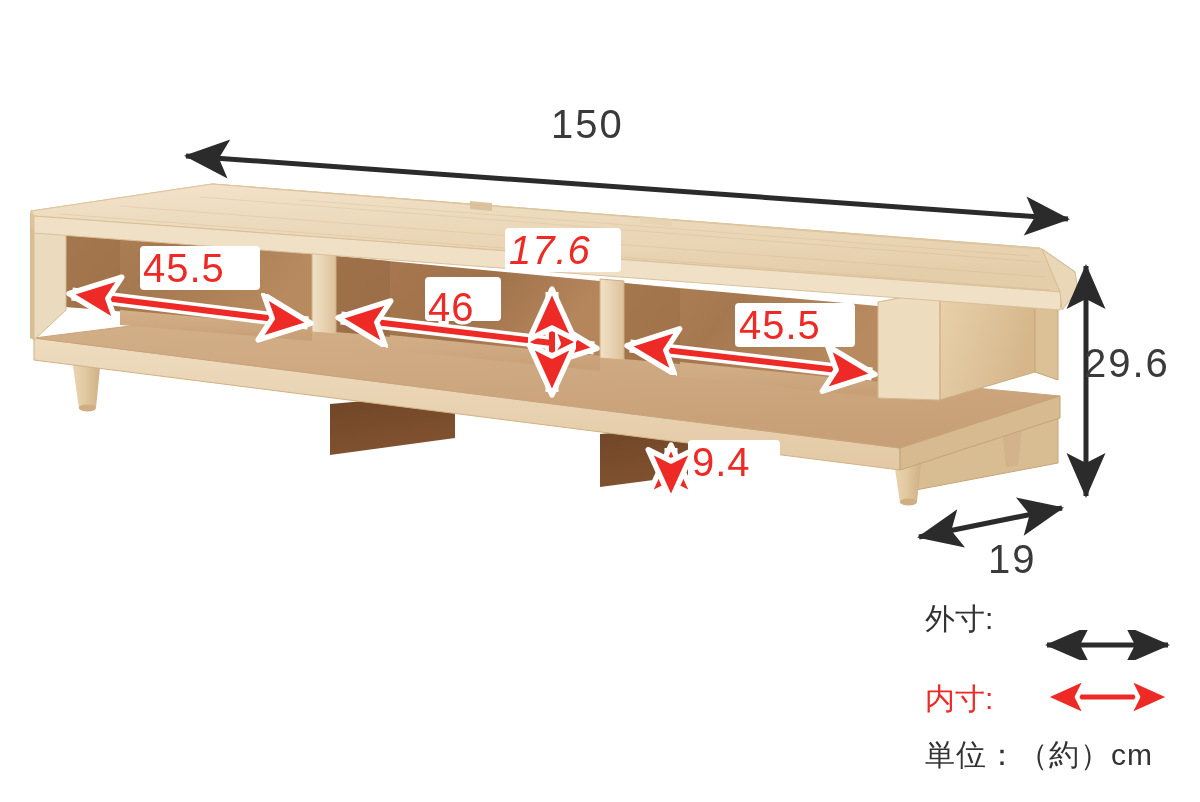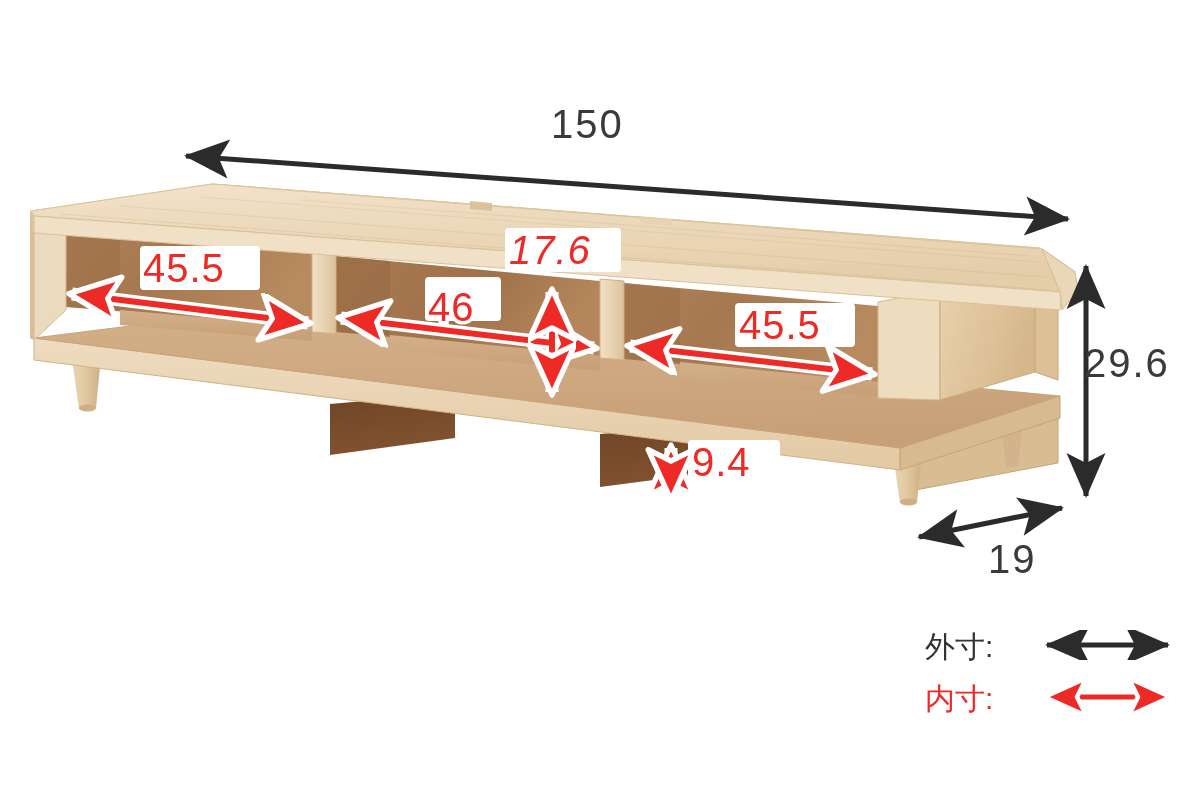--- a/index.html
+++ b/index.html
@@ -218,34 +218,37 @@
   <div class="dim-label inner-label" style="left:509px;top:230px;font-style:italic;">
     <span>17.6</span>
   </div>
 
   <div class="dim-label inner-label" style="left:692px;top:442px;">
     <span>9.4</span>
   </div>
 
   <div class="legend" style="left:0;top:0;width:1200px;height:802px;">
 
-    <div class="legend-row" style="left:925px;top:632px;">
+    <div class="legend-row" style="left:925px;top:604px;">
       <span class="legend-text outer">外寸:</span>
     </div>
     <svg style="position:absolute;left:1035px;top:630px;" width="145" height="30" viewBox="0 0 145 30">
       <line x1="12" y1="15" x2="133" y2="15" stroke="#2b2b2b" stroke-width="5" marker-start="url(#arrBlackStart)" marker-end="url(#arrBlack)"></line>
       <defs>
         <marker id="lgBlack" markerWidth="12" markerHeight="12" refX="9.2" refY="4.2" orient="auto" markerUnits="strokeWidth">
           <path d="M0.6,0.3 L9.6,4.2 L0.6,8.1 L2.6,4.2 Z" fill="#2b2b2b"></path>
         </marker>
       </defs>
     </svg>
 
     <div class="legend-row" style="left:925px;top:684px;">
       <span class="legend-text inner">内寸:</span>
     </div>
     <svg style="position:absolute;left:1035px;top:682px;" width="145" height="30" viewBox="0 0 145 30">
       <line x1="12" y1="15" x2="133" y2="15" stroke="#ee2a26" stroke-width="5" marker-start="url(#arrRedStart)" marker-end="url(#arrRed)"></line>
     </svg>
 
+    <div class="legend-row" style="left:925px;top:740px;">
+      <span class="legend-unit">単位：（約）cm</span>
+    </div>
   </div>
 
 </div>
 
 </body></html>

